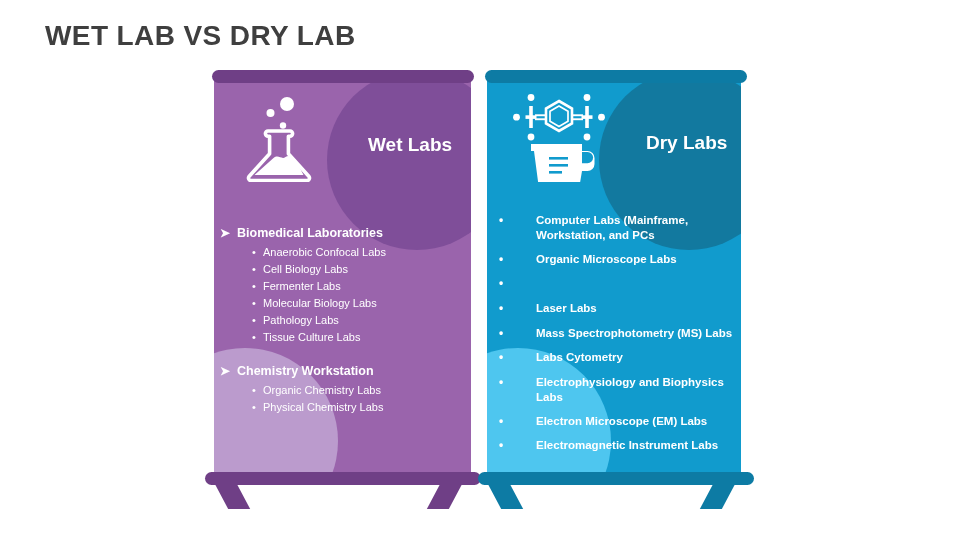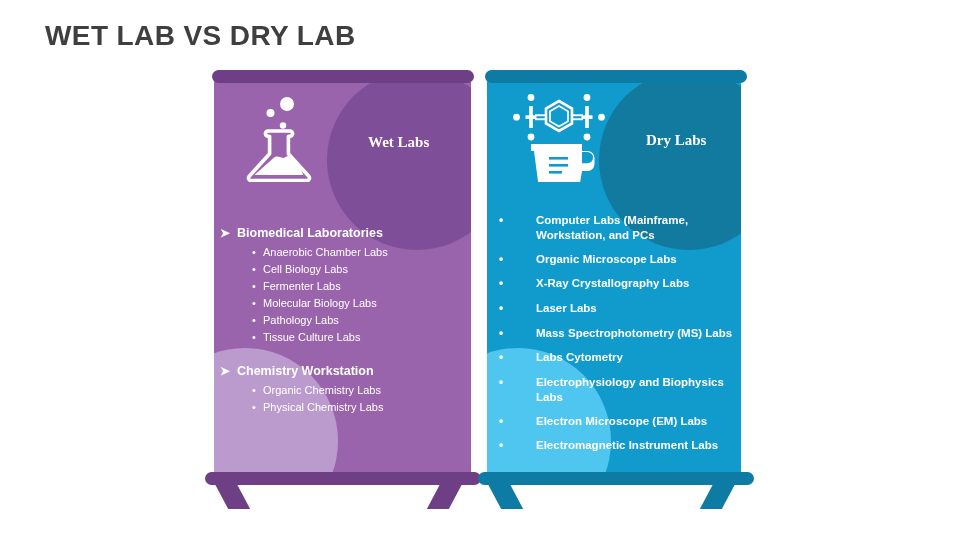--- a/index.html
+++ b/index.html
@@ -68,24 +68,23 @@
     position:absolute;
     border-radius:50%;
     z-index:1;
   }
 
   
   .panel-label {
     position:absolute;
     z-index:5;
     color:#ffffff;
-    font-size:15px;
+    font-size:19px;
     font-weight:bold;
     white-space:nowrap;
-    font-family:Liberation Serif, serif;
   }
 
   .content {
     position:absolute;
     z-index:5;
     color:#ffffff;
   }
 
   
   .group { margin-bottom:11px; }
@@ -174,21 +173,21 @@
     <div class="content" style="left:220px; top:226px; width:248px;">
 
       <div class="group">
         <div class="group-head">
           <span class="arrow">➤</span>
           <span>Biomedical Laboratories</span>
         </div>
         <ul class="group-items">
           <li>
             <span class="dot">•</span>
-            <span>Anaerobic Chamber Labs</span>
+            <span>Anaerobic Confocal Labs</span>
           </li>
           <li>
             <span class="dot">•</span>
             <span>Cell Biology Labs</span>
           </li>
           <li>
             <span class="dot">•</span>
             <span>Fermenter Labs</span>
           </li>
           <li>
@@ -285,21 +284,20 @@
         <li>
           <span class="dot">•</span>
           <span class="txt">Computer Labs (Mainframe, Workstation, and PCs</span>
         </li>
         <li>
           <span class="dot">•</span>
           <span class="txt">Organic Microscope Labs</span>
         </li>
         <li>
           <span class="dot">•</span>
-          <span class="txt">X-Ray Crystallography Labs</span>
         </li>
         <li>
           <span class="dot">•</span>
           <span class="txt">Laser Labs</span>
         </li>
         <li>
           <span class="dot">•</span>
           <span class="txt">Mass Spectrophotometry (MS) Labs</span>
         </li>
         <li>

